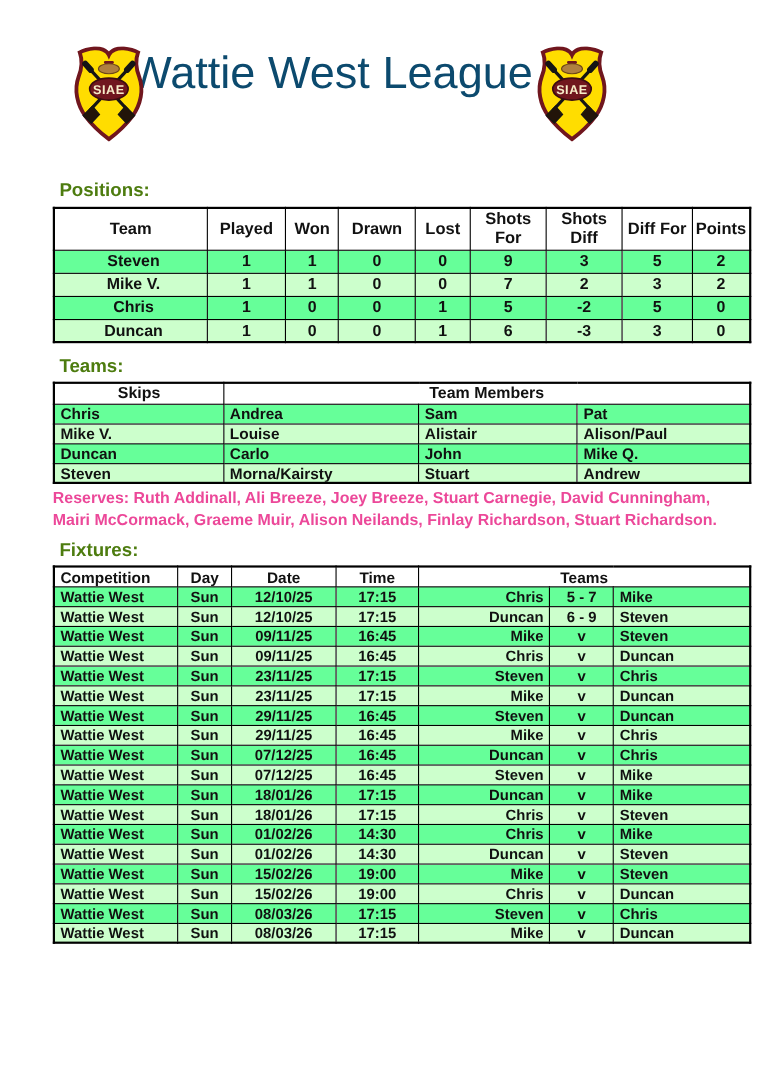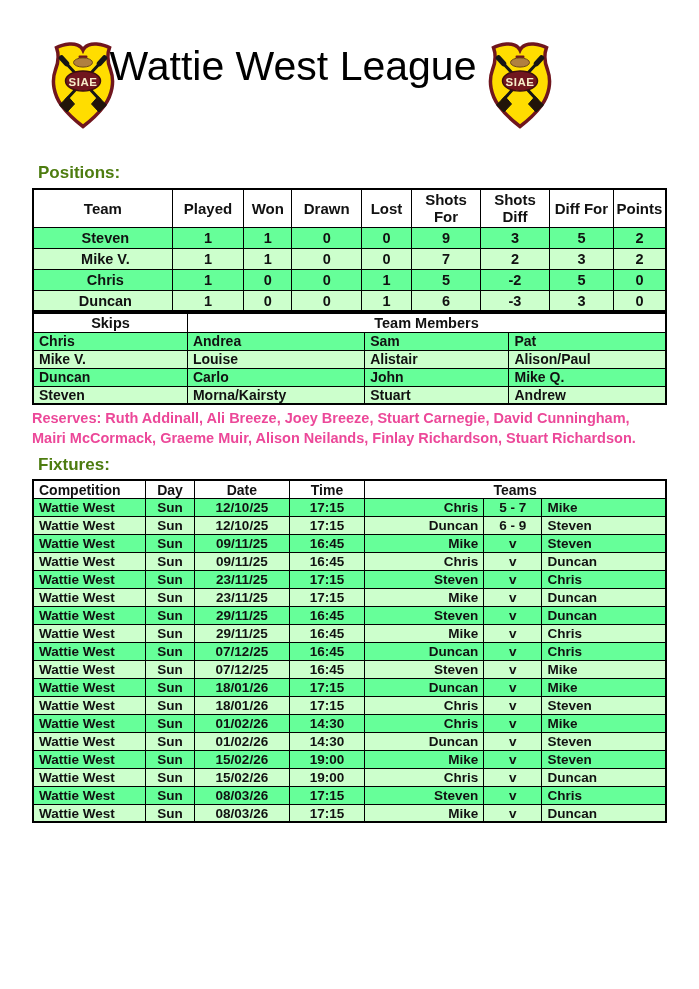--- a/index.html
+++ b/index.html
@@ -11,27 +11,27 @@
     --shield-maroon:#70161E;
     --badge-text:#F6ECC8;
   }
   *{margin:0;padding:0;box-sizing:border-box;}
   html,body{background:#ffffff;}
   body{
     width:699px;height:989px;overflow:hidden;
     font-family:"Liberation Sans",sans-serif;
     color:var(--text);
   }
-  .page{width:586px;height:989px;position:relative;}
+  .page{width:586px;height:989px;position:relative;padding-left:16px;}
   
   .masthead{position:relative;padding-top:40px;height:150px;}
   .crest{position:absolute;top:42px;width:66px;height:88px;}
   .crest.left{left:50px;}
   .crest.right{right:33px;}
-  .title-block{text-align:center;line-height:52px;font-size:41px;font-weight:400;color:#000000;}
+  .title-block{text-align:center;line-height:52px;font-size:41px;font-weight:400;color:#0c4a6e;}
   
   .content{margin:0 32px;width:635px;}
   h2.section{font-size:17px;font-weight:700;color:#4d7c0f;}
   h2.pos-h{margin:13px 0 5px 6px;}
   h2.teams-h{margin:11px 0 4px 6px;}
   h2.fix-h{margin:7px 0 4px 6px;}
   table{border-collapse:collapse;width:635px;table-layout:fixed;border:2px solid var(--border);}
   th,td{border:1.5px solid var(--border);font-weight:700;overflow:hidden;white-space:nowrap;}
   th{background:#ffffff;text-align:center;white-space:normal;}
   tbody tr:nth-child(odd){background:var(--row-bright);}
@@ -164,20 +164,21 @@
     <td>0</td>
     <td>1</td>
     <td>6</td>
     <td>-3</td>
     <td>3</td>
     <td>0</td>
   </tr>
 </tbody>
     </table>
 
+    <h2 class="section teams-h">Teams:</h2>
     <table class="teams">
       <colgroup>
         <col style="width:24.4%">
           <col style="width:28%">
           <col style="width:22.8%">
           <col style="width:24.8%">
       </colgroup>
       <thead>
         <tr>
           <th>Skips</th>

